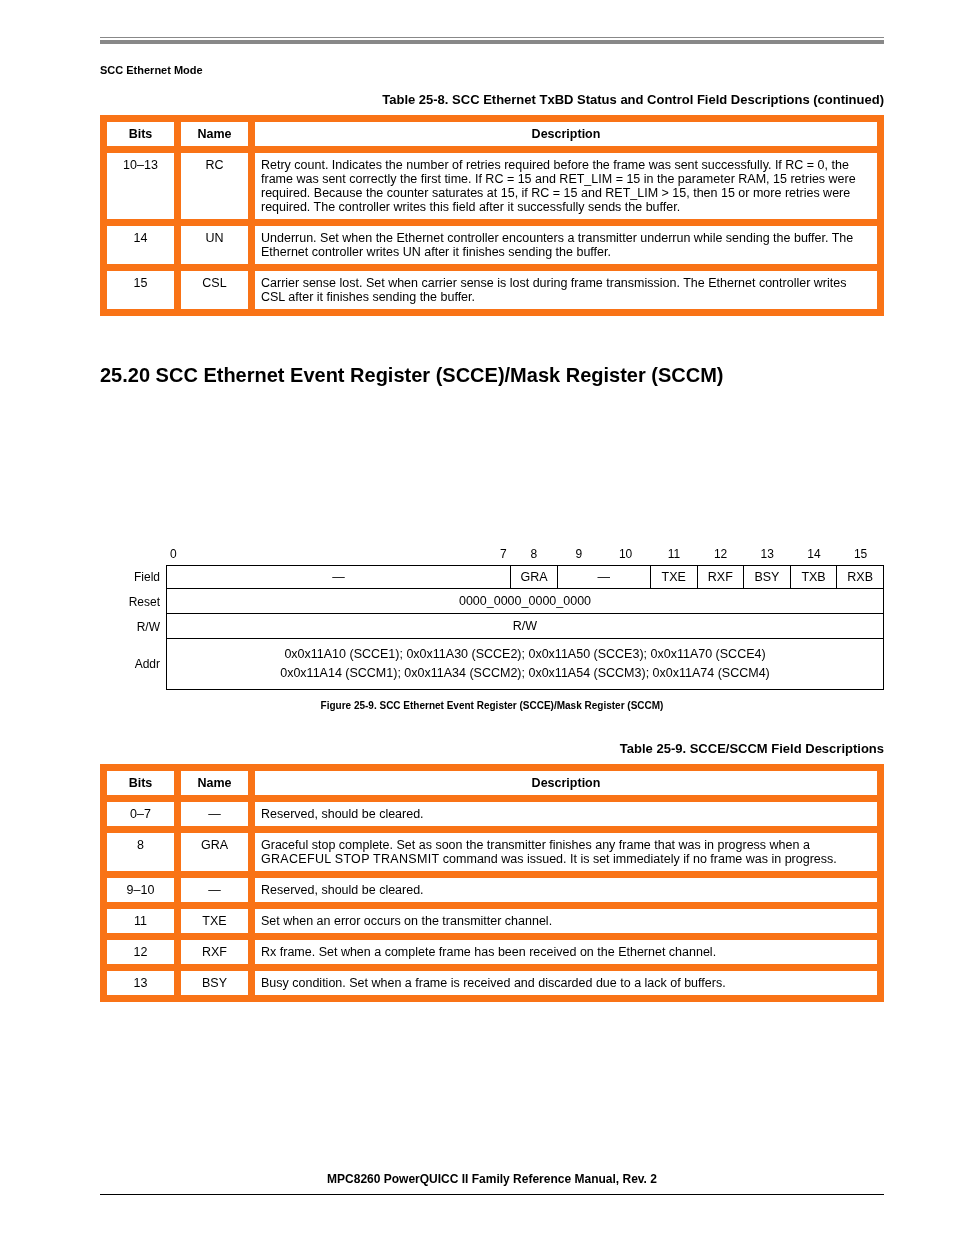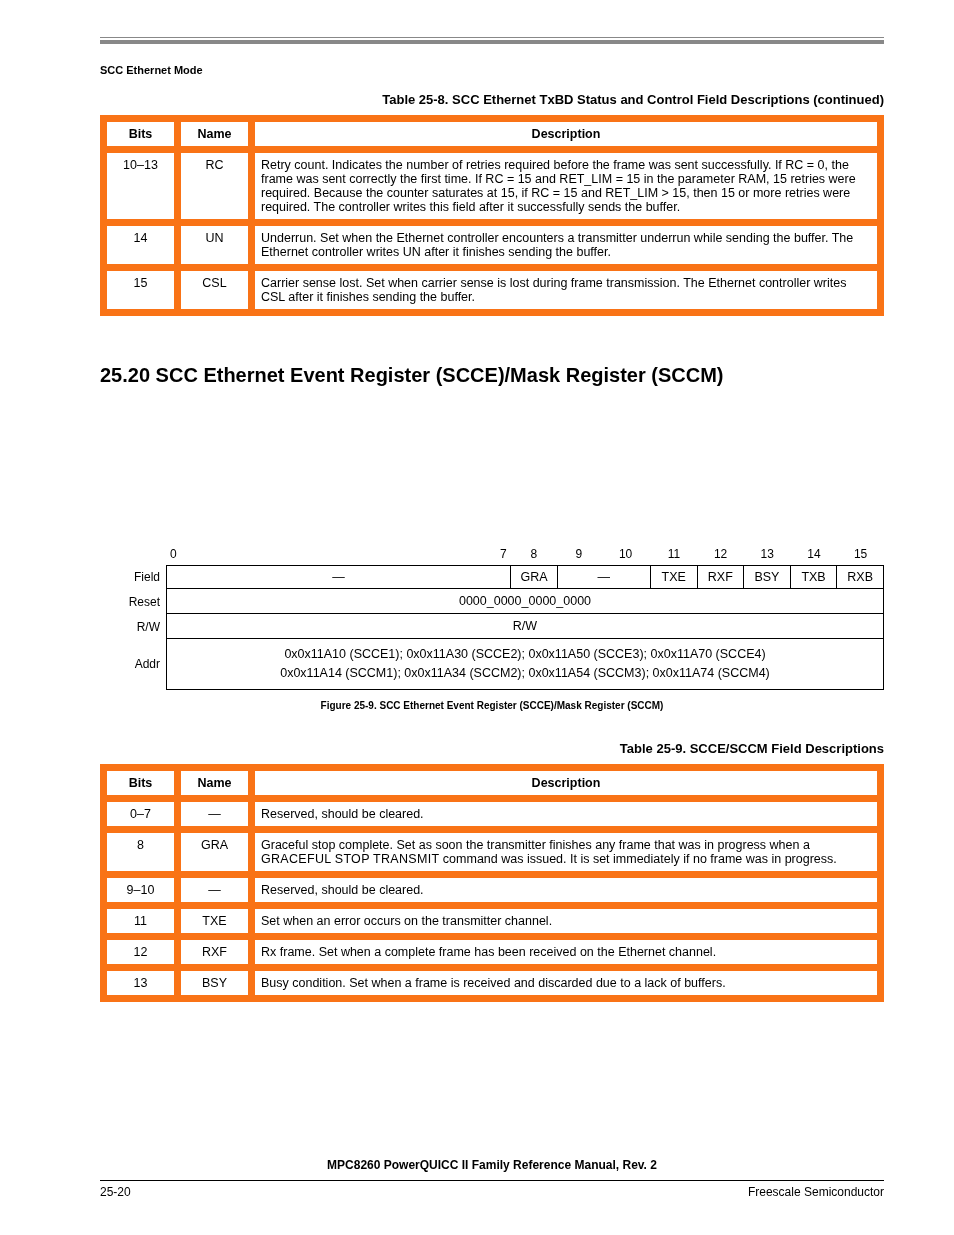--- a/index.html
+++ b/index.html
@@ -304,18 +304,14 @@
         <td class="cen">13</td>
         <td class="cen">BSY</td>
         <td>Busy condition. Set when a frame is received and discarded due to a lack of buffers.</td>
       </tr>
     </tbody>
   </table>
 
   <div class="footer-area">
     <div class="footer-title">MPC8260 PowerQUICC II Family Reference Manual, Rev. 2</div>
     <div class="footer-rule"></div>
-    <div class="footer-line">
-      <span>25-20</span>
-      <span>Freescale Semiconductor</span>
-    </div>
   </div>
 </div>
 
 </body></html>

